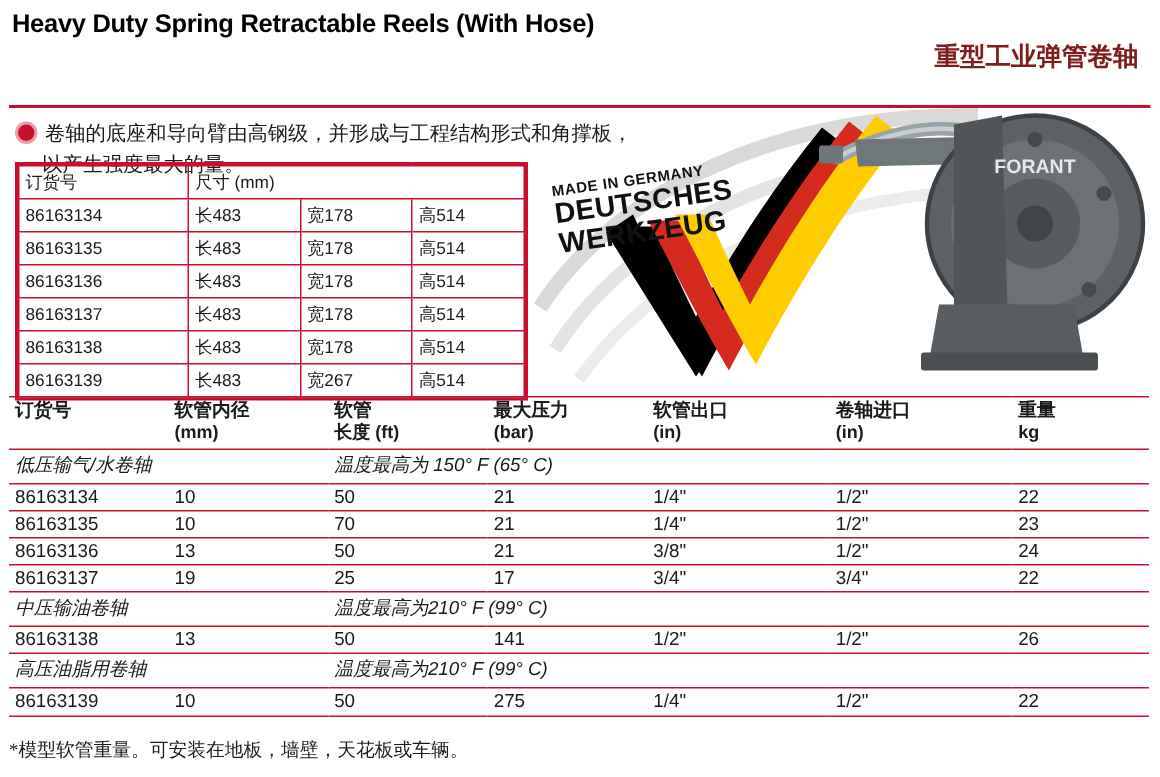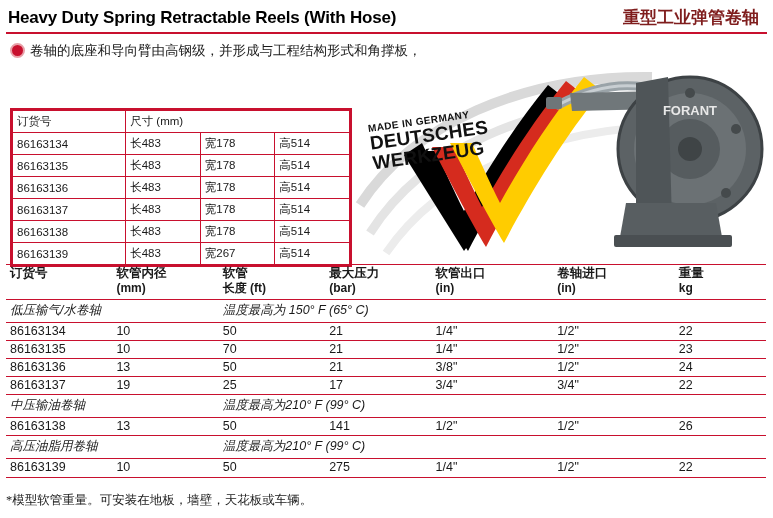--- a/index.html
+++ b/index.html
@@ -9,21 +9,22 @@
     font-family:"Liberation Sans", sans-serif;
     color:#1a1a1a;
     position:relative;
     overflow:hidden;
   }
   .page{position:relative;width:773px;height:518px;}
 
   
   .title-row{
     display:flex;align-items:baseline;
-    padding:6px 8px 2px 8px;
+    padding:6px 8px 20px 8px;
+    flex-direction:column;
   }
   .title-en{
     font-weight:bold;font-size:17px;color:#000;
     letter-spacing:-0.2px;white-space:nowrap;
   }
   .title-cn{
     font-weight:bold;font-size:17px;color:#7f1d1d;
     margin-left:auto;padding-right:6px;white-space:nowrap;
   }
   .title-rule{
@@ -105,20 +106,21 @@
 <div class="page">
 
   <div class="title-row">
     <div class="title-en">Heavy Duty Spring Retractable Reels (With Hose)</div>
     <div class="title-cn">重型工业弹管卷轴</div>
   </div>
   <div class="title-rule"></div>
 
   <div class="desc">
     <span class="bullet"></span><span>卷轴的底座和导向臂由高钢级，并形成与工程结构形式和角撑板，</span>
+    <span class="desc-l2">以产生强度最大的量。</span>
   </div>
 
   <div class="top-table-wrap">
     <table class="t">
       <tbody>
           <tr>
         <td class="th">订货号</td>
         <td class="th" colspan="3">尺寸 (mm)</td>
       </tr>
       <tr>

